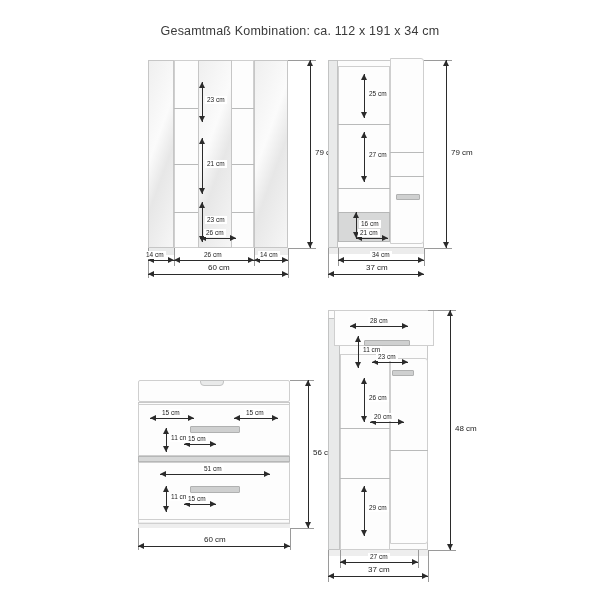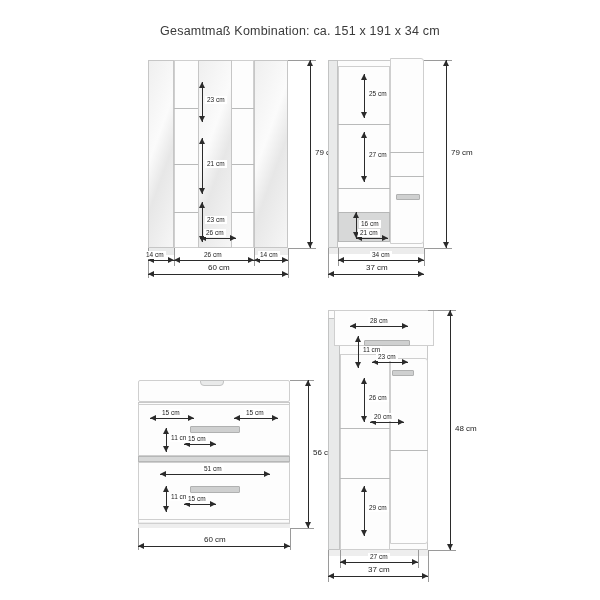--- a/index.html
+++ b/index.html
@@ -46,21 +46,21 @@
   .lbl.big{font-size:8px;line-height:10px;}
   .ext{position:absolute;background:#9a9a9a;}
   .ext.v{width:1px;}
   .ext.h{height:1px;}
 </style>
 </head>
 <body>
 
 <div class="stage">
 
-  <div class="title">Gesamtmaß Kombination: ca. 151 x 191 x 34 cm</div>
+  <div class="title">Gesamtmaß Kombination: ca. 112 x 191 x 34 cm</div>
 
   <div class="panel" style="left:140px;top:52px;width:180px;height:230px;">
 
     <div class="body" style="left:8px;top:8px;width:140px;height:188px;"></div>
 
     <div class="mirror" style="left:8px;top:8px;width:26px;height:188px;"></div>
     <div class="shadowcast" style="left:8px;top:196px;width:26px;height:7px;opacity:.55;"></div>
 
     <div class="face white" style="left:34px;top:8px;width:80px;height:188px;"></div>
     <div class="shelfline" style="left:34px;top:56px;width:80px;"></div>

